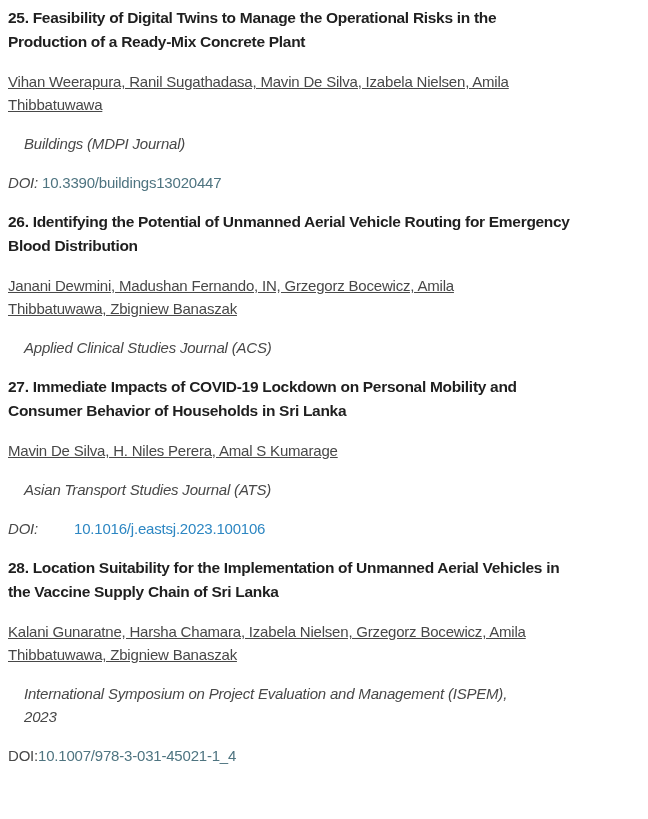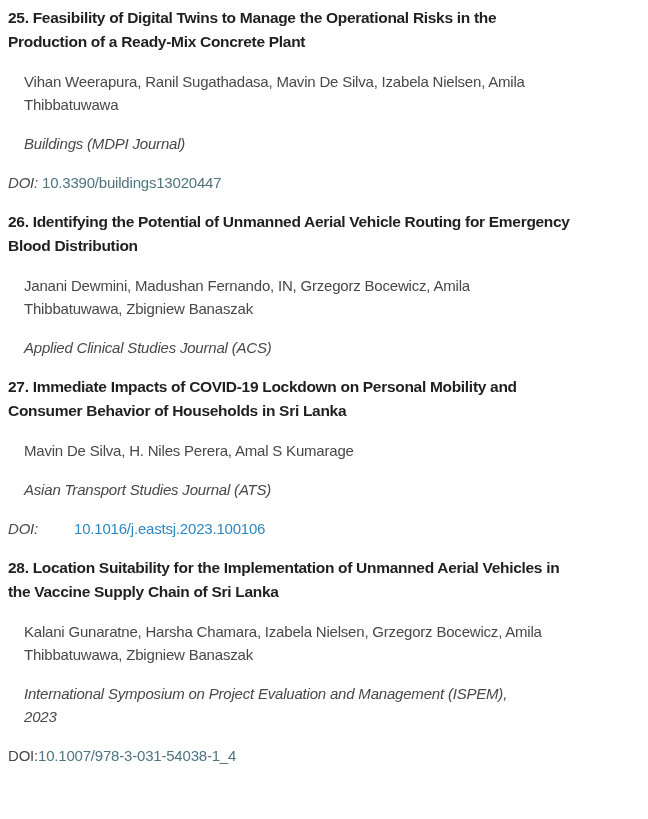--- a/index.html
+++ b/index.html
@@ -26,21 +26,22 @@
     line-height: 24px;
     letter-spacing: -0.3px;
     color: var(--title-color, #1f1f1f);
     margin: 0 0 16px 0;
   }
   .authors {
     font-size: 15px;
     line-height: 23px;
     letter-spacing: -0.2px;
     color: var(--text-color, #484848);
-    margin: 0 0 16px 16px;
+    margin: 0 0 16px 0;
+    text-decoration: underline;
   }
   .venue {
     font-size: 15px;
     line-height: 23px;
     letter-spacing: -0.2px;
     font-style: italic;
     color: var(--text-color, #484848);
     margin: 0 0 16px 16px;
   }
   .doi {
@@ -86,16 +87,16 @@
     <p class="doi"><span class="doi-label italic">DOI: </span><a class="doi-link blue">10.1016/j.eastsj.2023.100106</a></p>
   </article>
 
   <article class="pub">
     <h3 class="title lines">28. Location Suitability for the Implementation of Unmanned Aerial Vehicles in
 the Vaccine Supply Chain of Sri Lanka</h3>
     <p class="authors lines">Kalani Gunaratne, Harsha Chamara, Izabela Nielsen, Grzegorz Bocewicz, Amila
 Thibbatuwawa, Zbigniew Banaszak</p>
     <p class="venue lines">International Symposium on Project Evaluation and Management (ISPEM),
 2023</p>
-    <p class="doi"><span class="doi-label">DOI:</span><a class="doi-link teal">10.1007/978-3-031-54038-1_4</a></p>
+    <p class="doi"><span class="doi-label">DOI:</span><a class="doi-link teal">10.1007/978-3-031-45021-1_4</a></p>
   </article>
 
 </main>
 
 </body></html>

